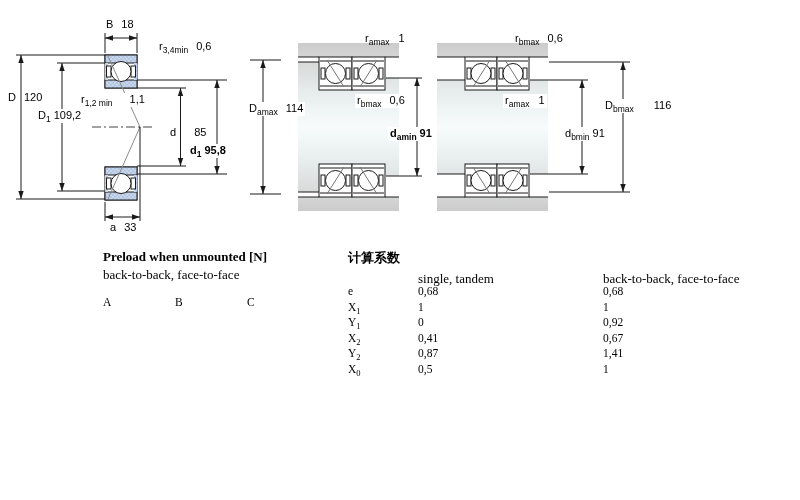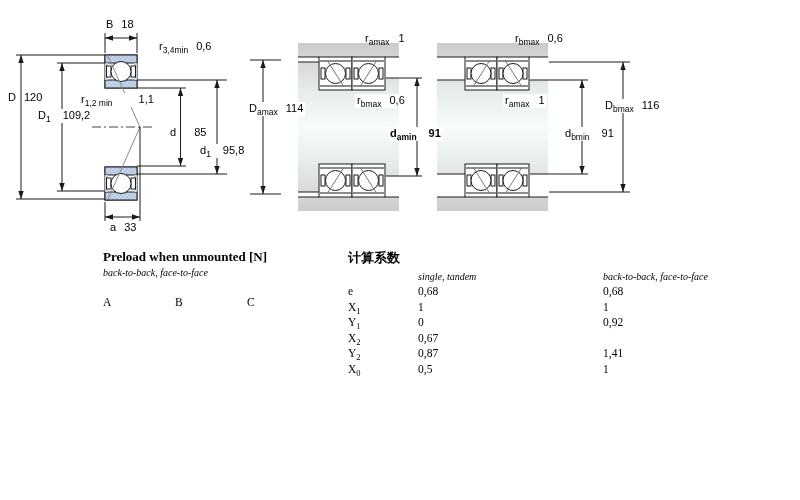--- a/index.html
+++ b/index.html
@@ -3,23 +3,23 @@
 <meta charset="utf-8">
 <style>
   html,body{margin:0;padding:0;background:#fff;}
   #stage{position:relative;width:800px;height:500px;background:#fff;overflow:hidden;
          font-family:"Liberation Sans",sans-serif;}
   #drawing-svg{position:absolute;left:0;top:0;}
   .dim{position:absolute;font-size:11px;color:#000;white-space:nowrap;line-height:13px;}
   .wbg{background:#fff;padding:0 2px;}
   .sb{font-size:8.5px;position:relative;top:3px;}
   .val{margin-left:8px;}
-  .val-sm{margin-left:12px;}
+  .val-sm{margin-left:3px;}
   .tbl-title{position:absolute;font-family:"Liberation Serif",serif;font-size:13px;font-weight:bold;color:#000;white-space:nowrap;}
-  .tbl-sub{position:absolute;font-family:"Liberation Serif",serif;font-size:10px;color:#000;white-space:nowrap;font-style:italic;}
+  .tbl-sub{position:absolute;font-family:"Liberation Serif",serif;font-size:13px;color:#000;white-space:nowrap;}
   .preload-row{position:absolute;display:flex;font-family:"Liberation Serif",serif;font-size:11.5px;color:#000;}
   .preload-row span{display:inline-block;}
   .pc1{width:72px;} .pc2{width:72px;} .pc3{width:40px;}
   #factor-rows{position:absolute;left:348px;top:285px;font-family:"Liberation Serif",serif;font-size:11.5px;color:#000;}
   .frow{display:flex;height:15.5px;line-height:13px;}
   .fc-label{width:70px;} .fc-single{width:185px;} .fc-paired{flex:1;}
   .fsub{font-size:8.5px;position:relative;top:3px;}
 </style>
 </head>
 <body>
@@ -230,26 +230,26 @@
 <div class="dim" style="left:159px;top:40px;">
   <span>r</span><span class="sb">3,4min</span><span class="val">0,6</span>
 </div>
 <div class="dim" style="left:8px;top:91px;">
   <span>D</span><span class="val">120</span>
 </div>
 <div class="dim wbg" style="left:36px;top:109px;">
   <span>D</span><span class="sb">1</span><span class="val-sm">109,2</span>
 </div>
 <div class="dim wbg" style="left:79px;top:93px;">
-  <span>r</span><span class="sb">1,2 min</span><span class="val" style="margin-left:26px;">1,1</span>
+  <span>r</span><span class="sb">1,2 min</span><span class="val" style="margin-left:17px;">1,1</span>
 </div>
 <div class="dim" style="left:170px;top:126px;">
   <span>d</span><span class="val" style="margin-left:18px;">85</span>
 </div>
-<div class="dim wbg" style="left:198px;top:144px;">
+<div class="dim wbg" style="left:188px;top:144px;font-weight:bold;">
   <span>d</span><span class="sb">1</span><span class="val-sm">95,8</span>
 </div>
 <div class="dim" style="left:110px;top:221px;">
   <span>a</span><span class="val">33</span>
 </div>
 
 <div class="dim" style="left:365px;top:32px;">
   <span>r</span><span class="sb">amax</span><span class="val" style="margin-left:9px;">1</span>
 </div>
 <div class="dim wbg" style="left:247px;top:102px;">
@@ -265,21 +265,21 @@
 <div class="dim" style="left:515px;top:32px;">
   <span>r</span><span class="sb">bmax</span><span class="val">0,6</span>
 </div>
 <div class="dim wbg" style="left:503px;top:94px;">
   <span>r</span><span class="sb">amax</span><span class="val" style="margin-left:9px;">1</span>
 </div>
 <div class="dim wbg" style="left:563px;top:127px;text-align:right;">
   <span>d</span><span class="sb">bmin</span><span class="val-sm">91</span>
 </div>
 <div class="dim wbg" style="left:603px;top:99px;">
-  <span>D</span><span class="sb">bmax</span><span class="val" style="margin-left:8px;">116</span>
+  <span>D</span><span class="sb">bmax</span><span class="val" style="margin-left:20px;">116</span>
 </div>
 
 <div class="tbl-title" style="left:103px;top:249px;">Preload when unmounted [N]</div>
 <div class="tbl-sub" style="left:103px;top:267px;">back-to-back, face-to-face</div>
 <div class="preload-row" style="left:103px;top:296px;">
   <span class="pc1">A</span>
   <span class="pc2">B</span>
   <span class="pc3">C</span>
 </div>
 
@@ -298,20 +298,21 @@
     <span class="fc-single">1</span>
     <span class="fc-paired">1</span>
   </div>
   <div class="frow">
     <span class="fc-label"><span>Y</span><span class="fsub">1</span></span>
     <span class="fc-single">0</span>
     <span class="fc-paired">0,92</span>
   </div>
   <div class="frow">
     <span class="fc-label"><span>X</span><span class="fsub">2</span></span>
+    <span class="fc-single">0,41</span>
     <span class="fc-paired">0,67</span>
   </div>
   <div class="frow">
     <span class="fc-label"><span>Y</span><span class="fsub">2</span></span>
     <span class="fc-single">0,87</span>
     <span class="fc-paired">1,41</span>
   </div>
   <div class="frow">
     <span class="fc-label"><span>X</span><span class="fsub">0</span></span>
     <span class="fc-single">0,5</span>

